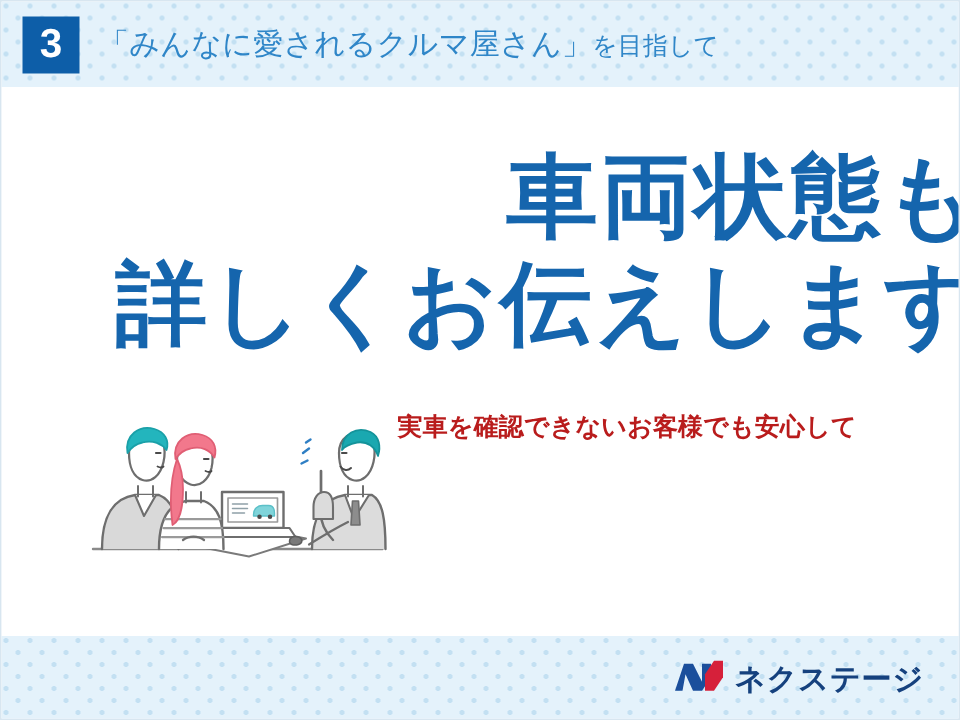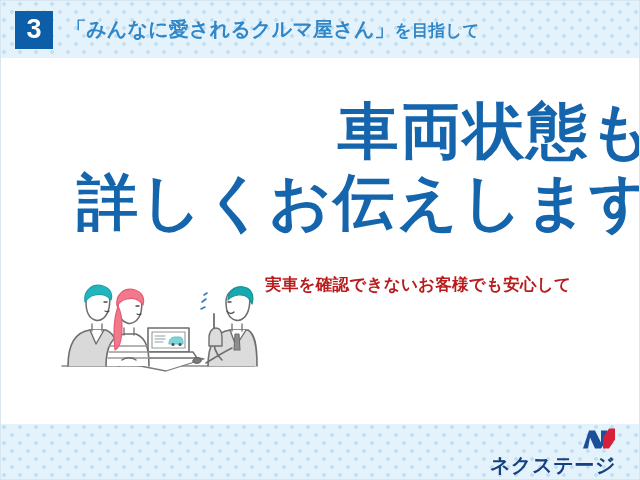--- a/index.html
+++ b/index.html
@@ -57,21 +57,21 @@
     align-items: center;
     justify-content: center;
     flex: none;
     letter-spacing: 0;
     line-height: 1;
   }
   #header-title {
     margin-left: 13px;
     color: #2f86c8;
     font-size: 20px;
-    font-weight: bold;
+    font-weight: normal;
     white-space: nowrap;
     letter-spacing: 0.2px;
   }
   #header-title .small {
     font-size: 16.5px;
   }
 
   
   #stage {
     position: absolute;
@@ -142,22 +142,21 @@
     top: 423px;
     width: 640px;
     height: 57px;
   }
   #logo-block {
     position: absolute;
     right: 25px;
     top: 50%;
     transform: translateY(-50%);
     display: flex;
-    align-items: flex-end;
-    flex-direction: column;
+    align-items: flex-start;
   }
   #logo-mark {
     width: 34px;
     height: 24px;
     flex: none;
   }
   #logo-word {
     margin-left: 7px;
     color: #15417e;
     font-size: 20px;

